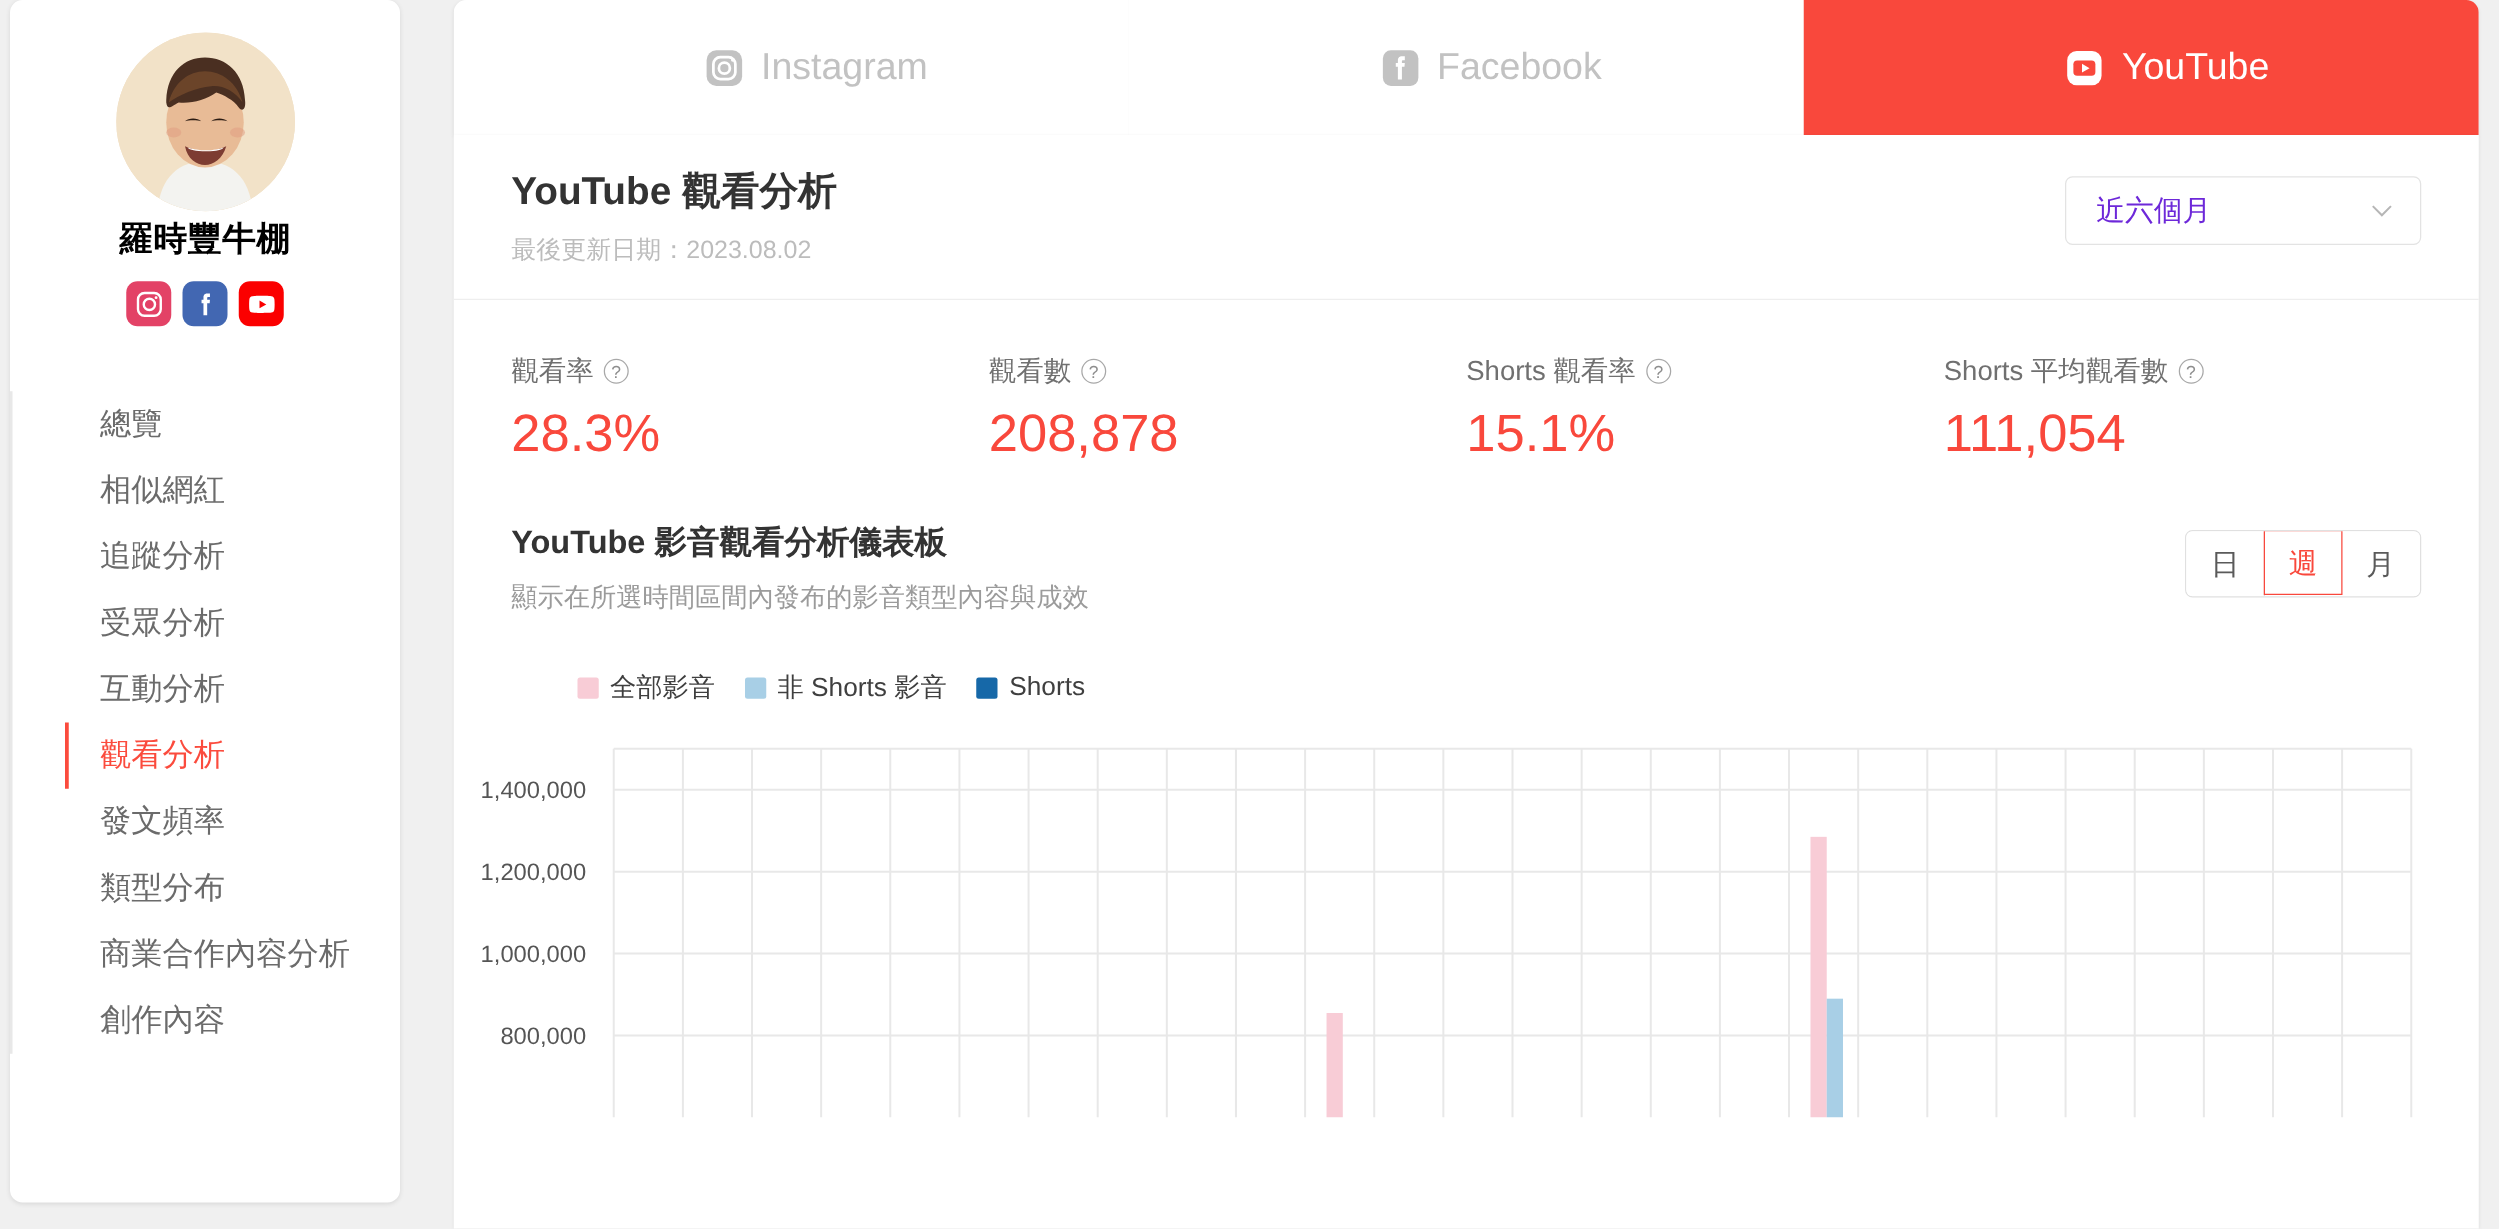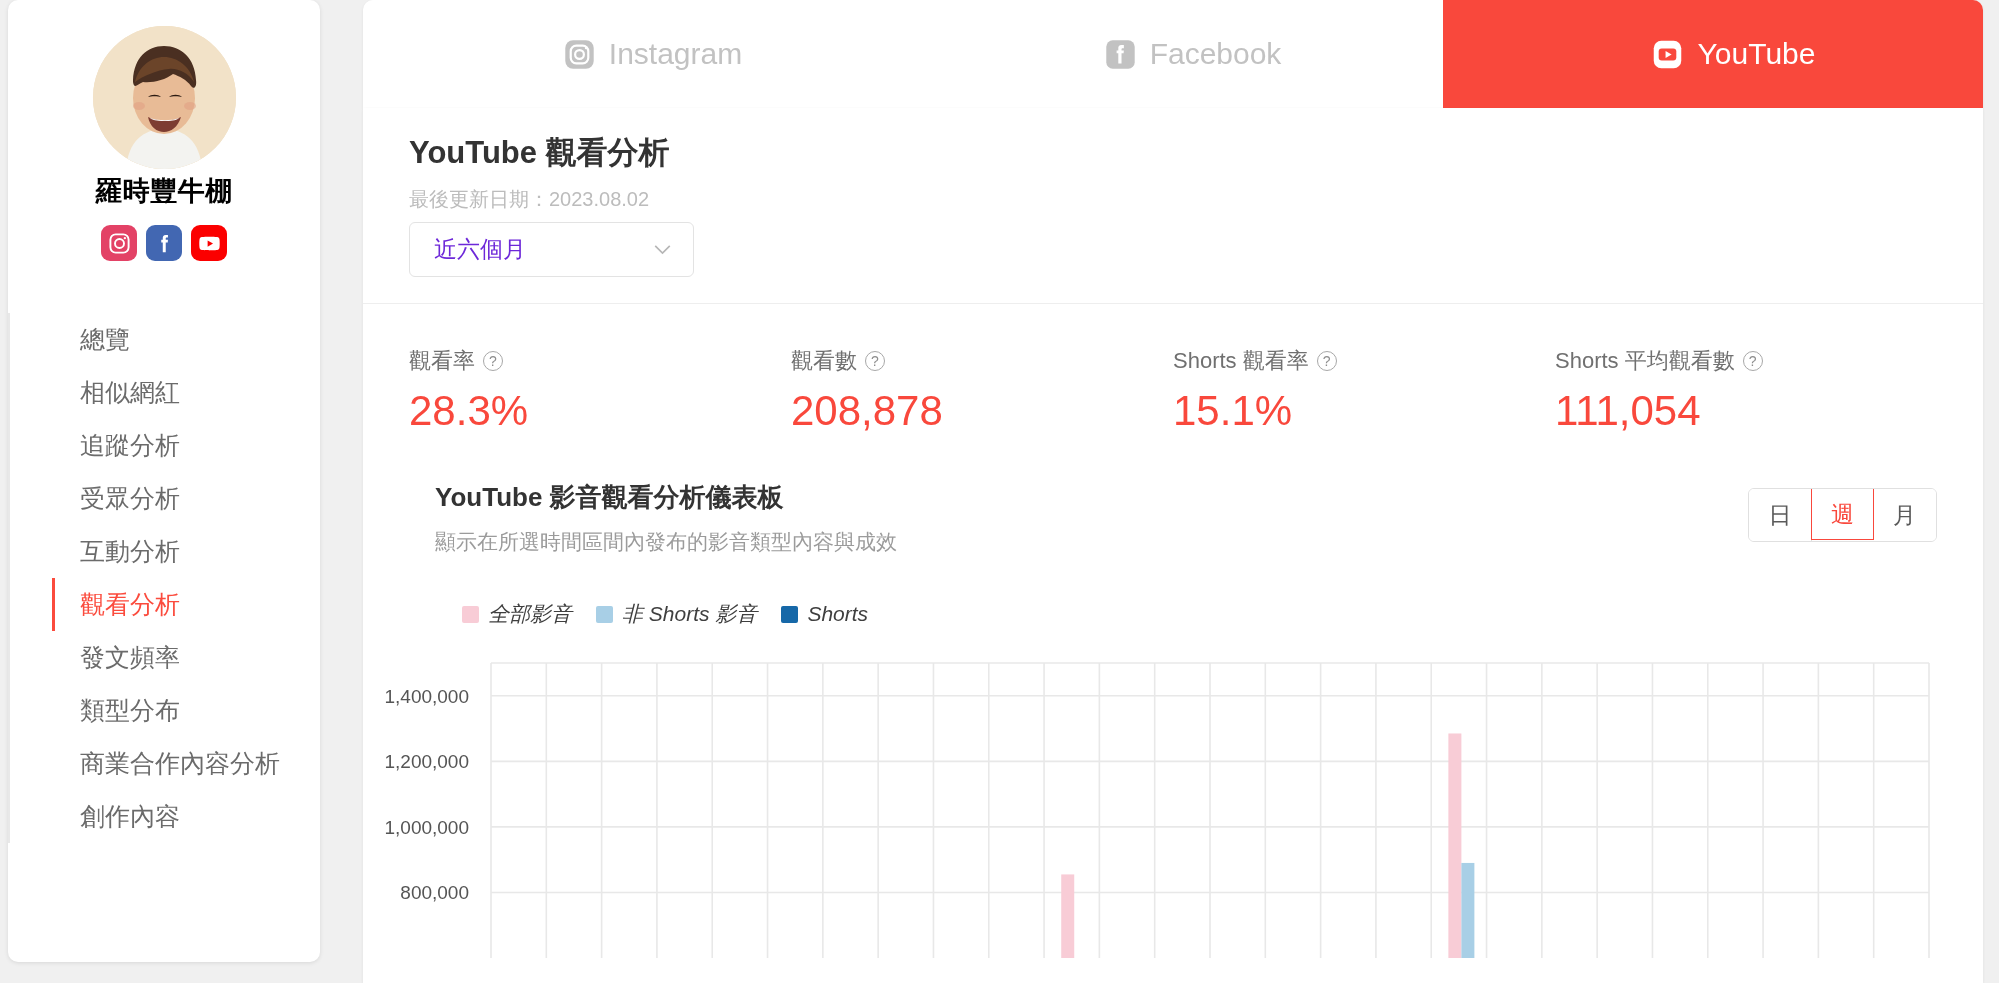--- a/index.html
+++ b/index.html
@@ -85,21 +85,21 @@
   .panel {
     background: #ffffff;
     flex: 1;
     box-shadow: 0 1px 3px rgba(0,0,0,.07);
     display: flex; flex-direction: column;
     overflow: hidden;
   }
   .panel-head {
     padding: 24px 46px 26px 46px;
     border-bottom: 1px solid #eeeeee;
-    display: flex; align-items: flex-start; justify-content: space-between; flex-direction: column;
+    display: flex; align-items: flex-start; justify-content: space-between;
   }
   .page-title { font-size: 31px; font-weight: bold; color: #333333; }
   .page-sub { font-size: 20px; color: #bcbcbc; margin-top: 12px; }
   .select {
     width: 285px; height: 55px;
     border: 1px solid #e3e3e3; border-radius: 6px;
     display: flex; align-items: center; justify-content: space-between;
     padding: 0 22px 0 24px;
     font-size: 23px; color: #6d28d9;
     cursor: pointer; background: #fff;
@@ -122,21 +122,21 @@
     display: inline-block; flex: 0 0 20px;
     cursor: pointer;
   }
   .kpi-value {
     margin-top: 11px;
     font-size: 42px; color: #f9483c;
   }
 
   .chart-head {
     display: flex; align-items: flex-start; justify-content: space-between;
-    padding: 45px 46px 0 72px;
+    padding: 45px 46px 0 46px;
   }
   .chart-title { font-size: 26px; font-weight: bold; color: #333333; }
   .chart-sub { font-size: 21px; color: #9b9b9b; margin-top: 13px; }
   .seg {
     display: flex; border: 1px solid #e0e0e0; border-radius: 6px; overflow: hidden;
     margin-top: 8px;
   }
   .seg-btn {
     width: 63px; height: 52px;
     display: flex; align-items: center; justify-content: center;
@@ -148,21 +148,21 @@
   .seg-btn.active {
     color: #f9483c; border: 1px solid #f9483c;
     margin: -1px; z-index: 2;
   }
 
   .legend {
     display: flex; align-items: center; gap: 10px;
     padding: 44px 0 0 99px;
     font-size: 21px; color: #3f3f3f;
   }
-  .lg { display: flex; align-items: center; gap: 9px; margin-right: 14px; font-style: italic; }
+  .lg { display: flex; align-items: center; gap: 9px; margin-right: 14px; }
   .swatch { width: 17px; height: 17px; border-radius: 2px; }
 
   .plotwrap { position: relative; flex: 1; margin-top: 10px; }
   .plot { position: absolute; left: 0; top: 0; }
 </style>
 </head>
 <body>
 
 <div class="app">
 

